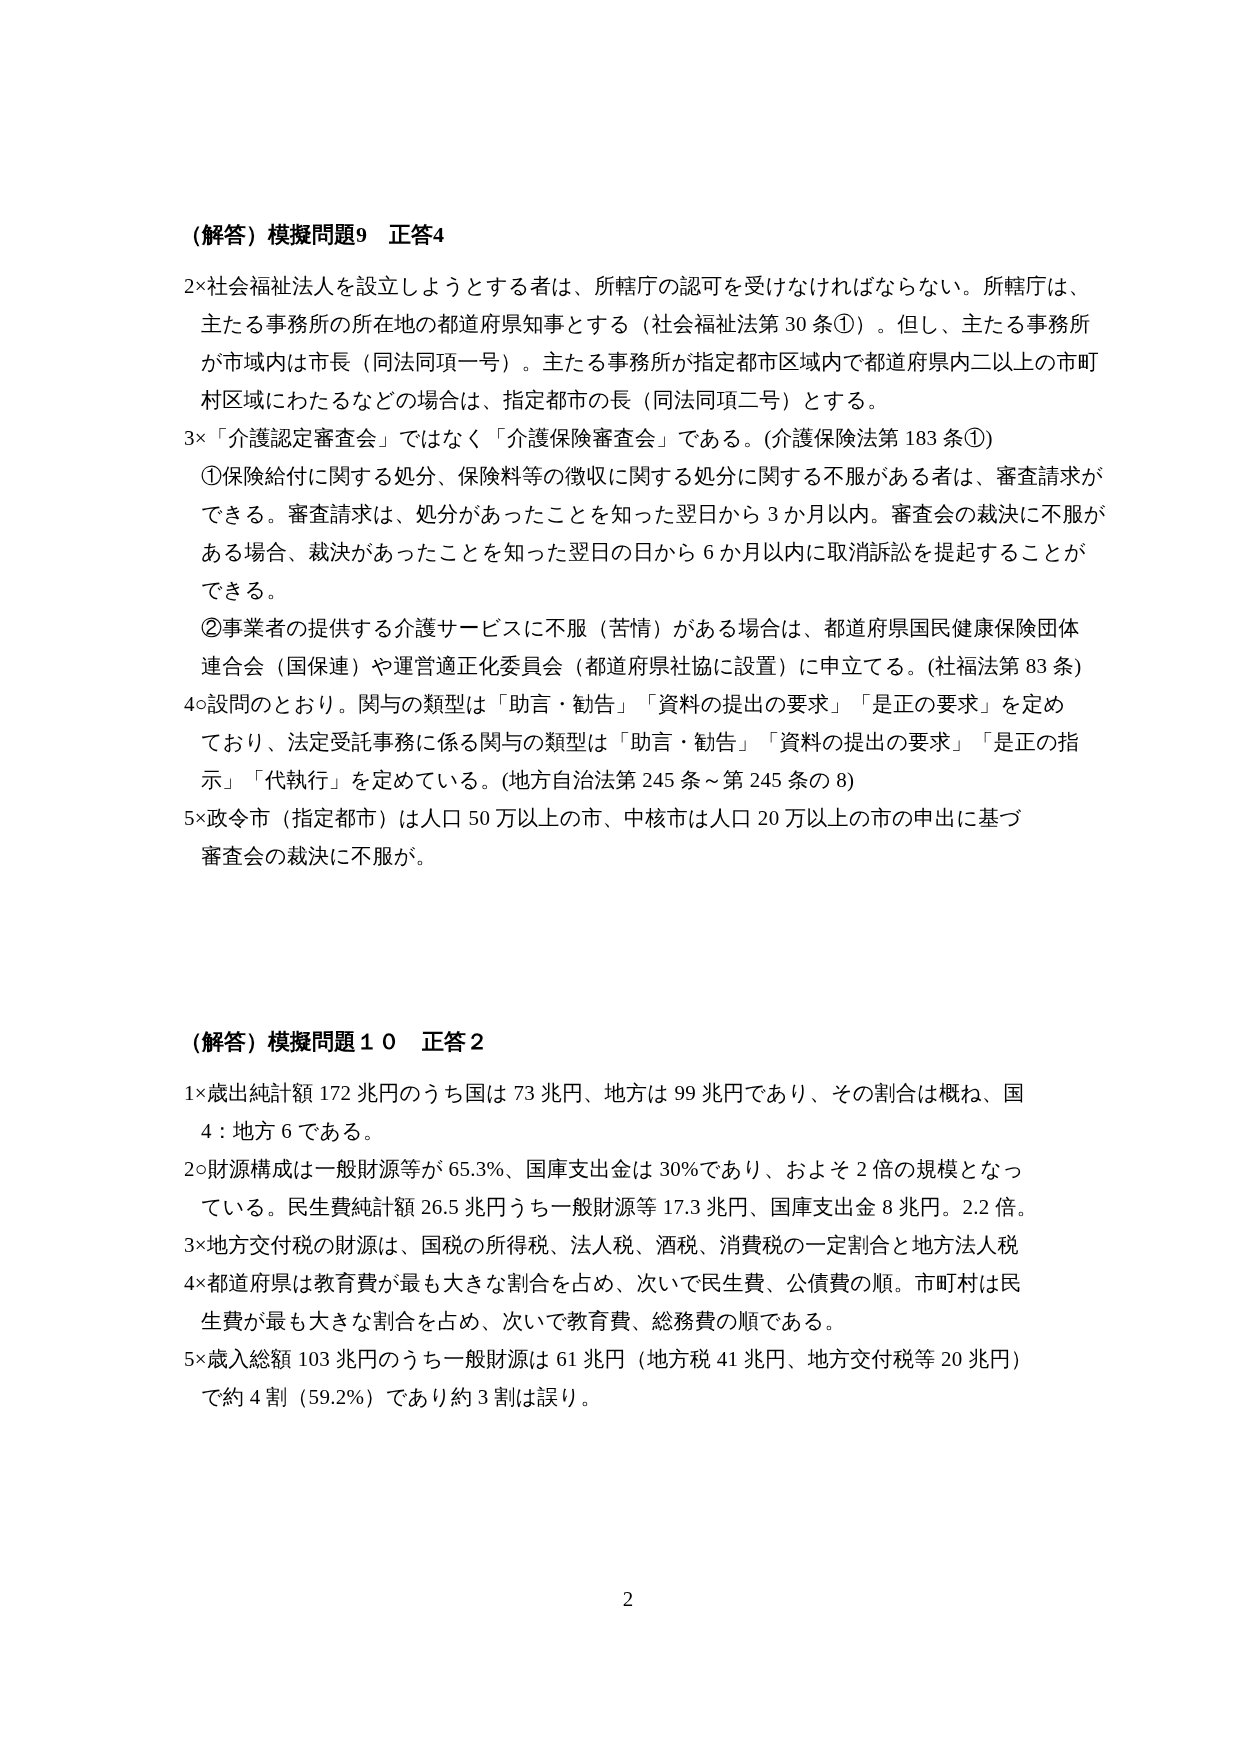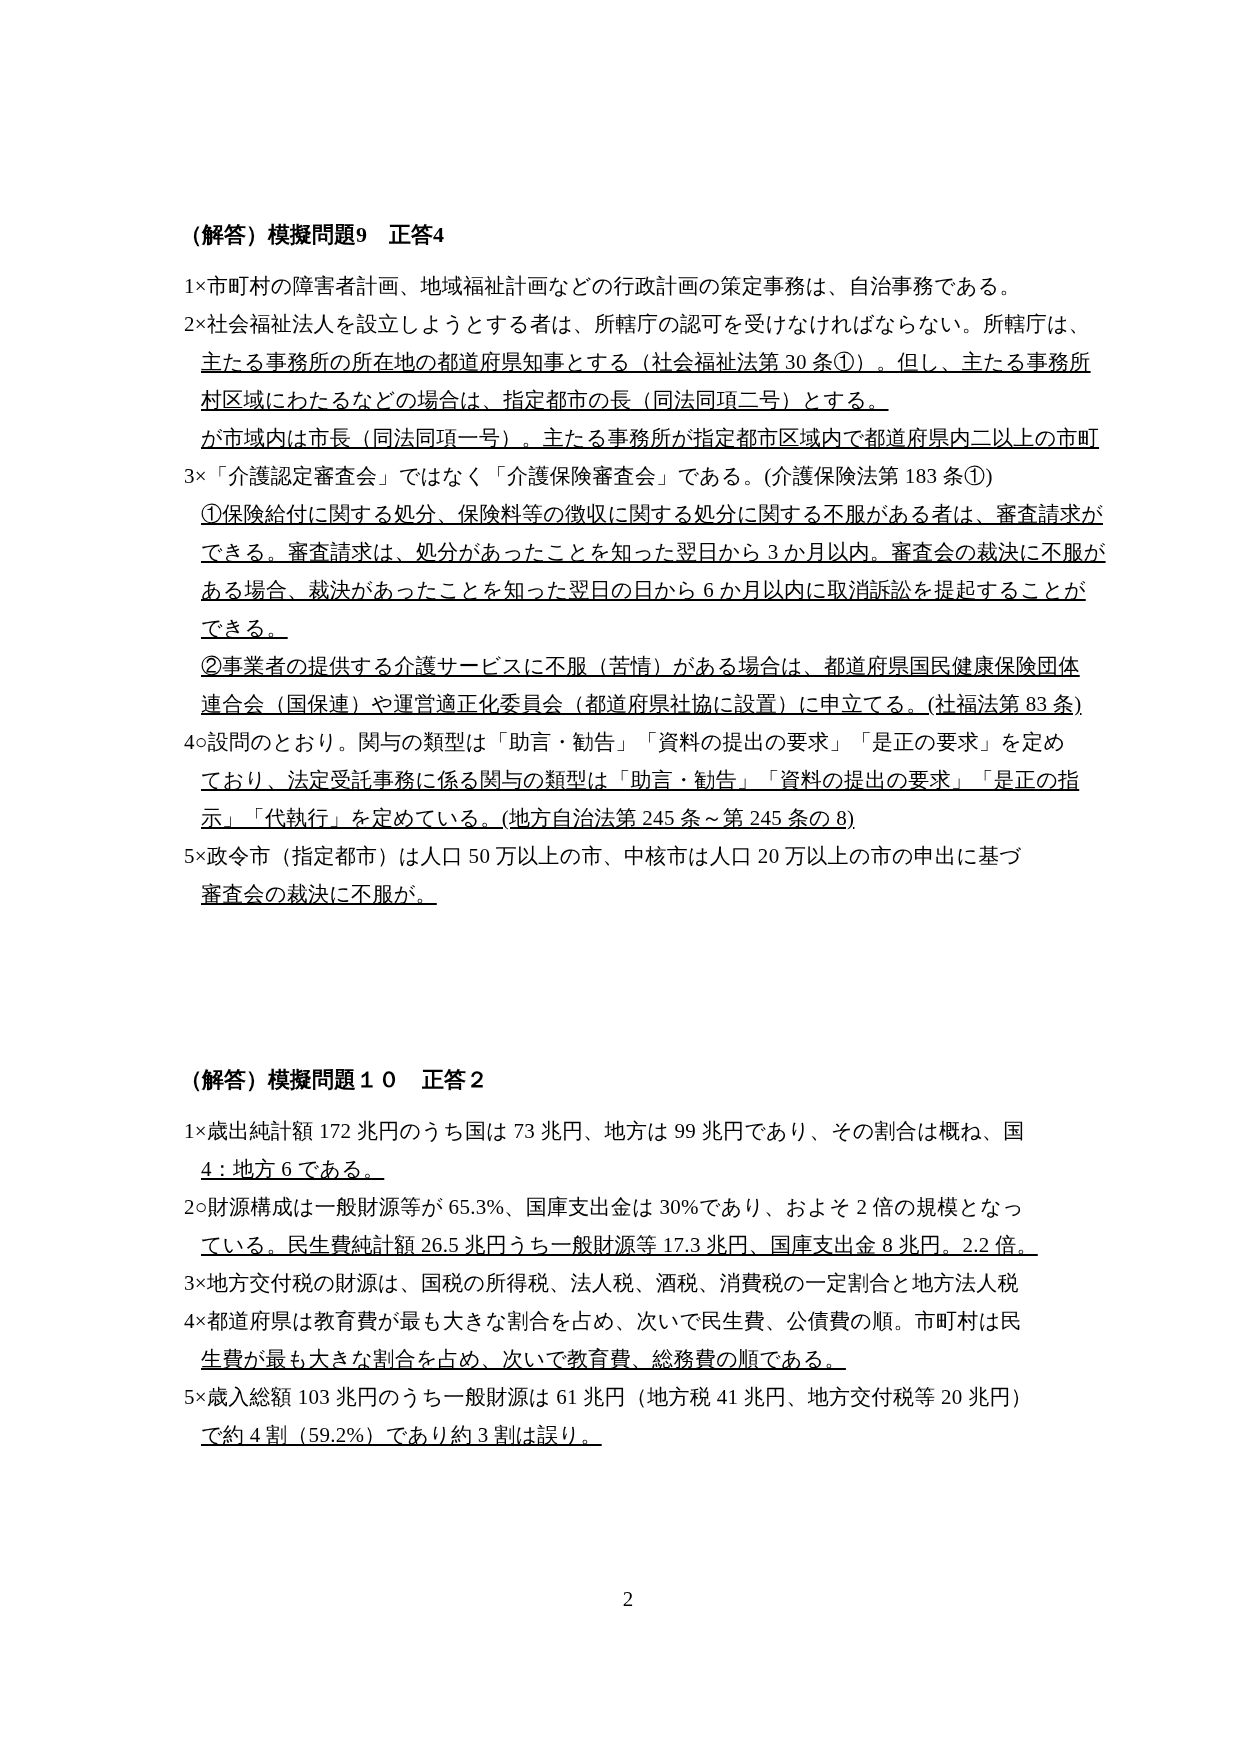--- a/index.html
+++ b/index.html
@@ -35,45 +35,43 @@
   }
   .line {
     font-size: 21px;
     line-height: 38px;
     height: 38px;
     white-space: nowrap;
     letter-spacing: 0.3px;
   }
   .line.indent-1 {
     padding-left: 21px;
-    text-decoration: underline;
   }
   .page-number {
     position: absolute;
     top: 1570px;
     left: 0;
     width: 100%;
     text-align: center;
     font-size: 21px;
     line-height: 34px;
   }
 </style>
 </head>
 <body>
 
 <div class="page">
   <div class="content" id="sections-root">
       <section class="answer-section">
     <h2 class="heading">（解答）模擬問題9　正答4</h2>
     <div class="lines">
-          <p class="line">1×市町村の障害者計画、地域福祉計画などの行政計画の策定事務は、自治事務である。</p>
           <p class="line">2×社会福祉法人を設立しようとする者は、所轄庁の認可を受けなければならない。所轄庁は、</p>
           <p class="line indent-1">主たる事務所の所在地の都道府県知事とする（社会福祉法第 30 条①）。但し、主たる事務所</p>
+          <p class="line indent-1">が市域内は市長（同法同項一号）。主たる事務所が指定都市区域内で都道府県内二以上の市町</p>
           <p class="line indent-1">村区域にわたるなどの場合は、指定都市の長（同法同項二号）とする。</p>
-          <p class="line indent-1">が市域内は市長（同法同項一号）。主たる事務所が指定都市区域内で都道府県内二以上の市町</p>
           <p class="line">3×「介護認定審査会」ではなく「介護保険審査会」である。(介護保険法第 183 条①)</p>
           <p class="line indent-1">①保険給付に関する処分、保険料等の徴収に関する処分に関する不服がある者は、審査請求が</p>
           <p class="line indent-1">できる。審査請求は、処分があったことを知った翌日から 3 か月以内。審査会の裁決に不服が</p>
           <p class="line indent-1">ある場合、裁決があったことを知った翌日の日から 6 か月以内に取消訴訟を提起することが</p>
           <p class="line indent-1">できる。</p>
           <p class="line indent-1">②事業者の提供する介護サービスに不服（苦情）がある場合は、都道府県国民健康保険団体</p>
           <p class="line indent-1">連合会（国保連）や運営適正化委員会（都道府県社協に設置）に申立てる。(社福法第 83 条)</p>
           <p class="line">4○設問のとおり。関与の類型は「助言・勧告」「資料の提出の要求」「是正の要求」を定め</p>
           <p class="line indent-1">ており、法定受託事務に係る関与の類型は「助言・勧告」「資料の提出の要求」「是正の指</p>
           <p class="line indent-1">示」「代執行」を定めている。(地方自治法第 245 条～第 245 条の 8)</p>

